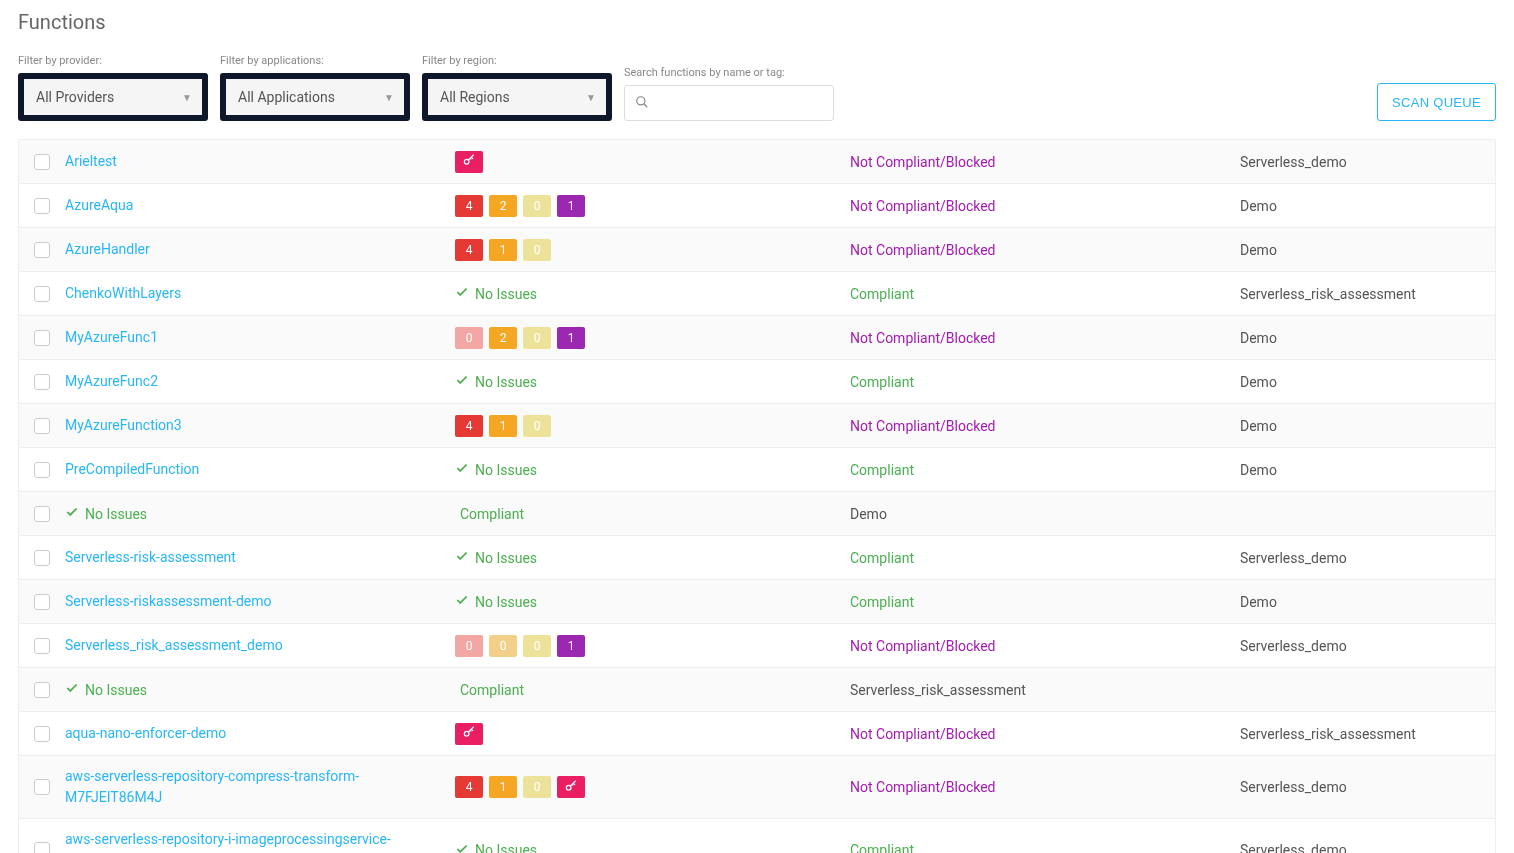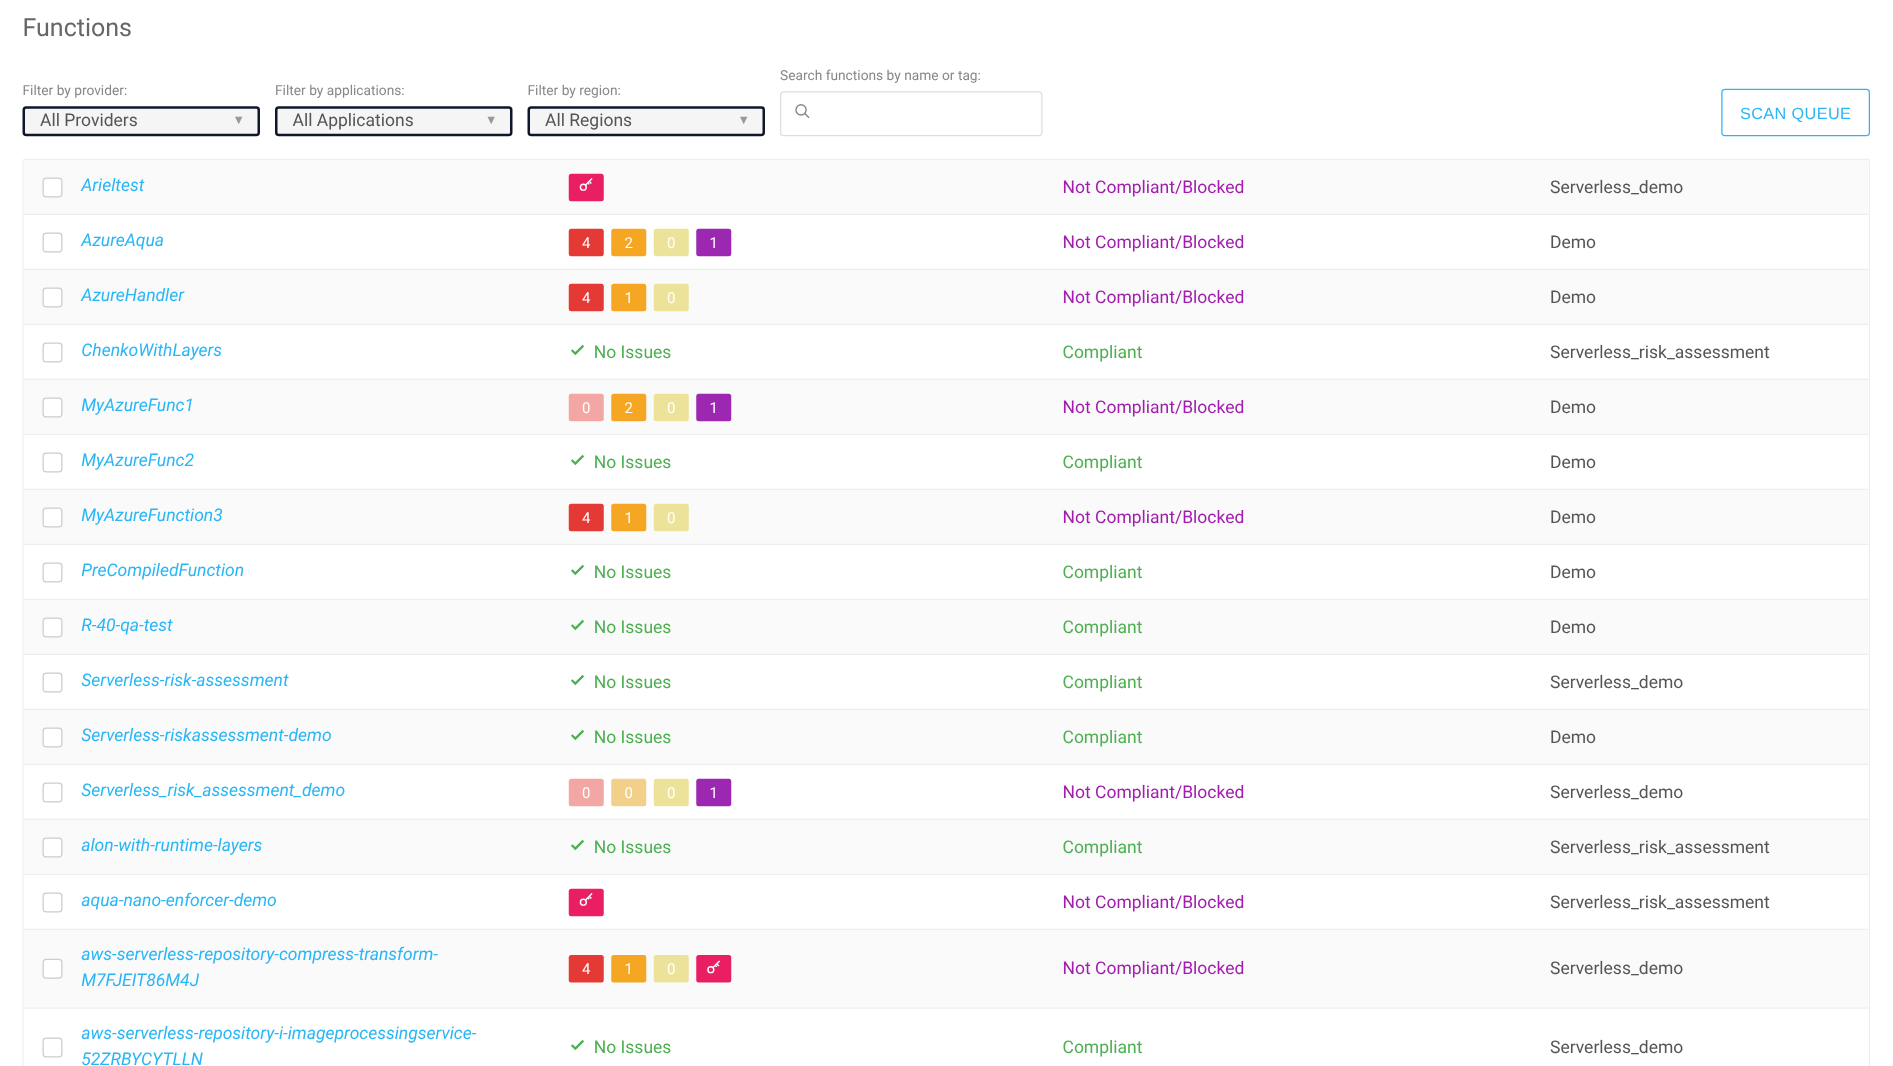--- a/index.html
+++ b/index.html
@@ -1,36 +1,36 @@
 <!DOCTYPE html>
 <html><head>
   <meta charset="utf-8">
   <style>
     * { box-sizing: border-box; margin: 0; padding: 0; }
     body { font-family: -apple-system, BlinkMacSystemFont, "Segoe UI", Roboto, Helvetica, Arial, sans-serif; font-size: 14px; color: #333; background: #fff; padding: 10px 18px; }
     .page-title { font-size: 20px; color: #666; font-weight: 400; margin-bottom: 20px; }
     .filters { display: flex; gap: 12px; align-items: flex-end; margin-bottom: 18px; }
     .filter-group { display: flex; flex-direction: column; }
     .filter-label { font-size: 11px; color: #888; margin-bottom: 6px; }
-    .select { position: relative; width: 190px; height: 24px; background: #f5f5f5; border: 2px solid #0f172a; border-radius: 3px; display: flex; align-items: center; padding: 0 30px 0 12px; color: #555; cursor: pointer; }
+    .select { position: relative; width: 190px; height: 48px; background: #f5f5f5; border: 6px solid #0f172a; border-radius: 3px; display: flex; align-items: center; padding: 0 30px 0 12px; color: #555; cursor: pointer; }
     .select-caret { position: absolute; right: 10px; top: 50%; transform: translateY(-50%); font-size: 10px; color: #999; }
     .search-wrap { position: relative; width: 210px; height: 36px; border: 1px solid #ddd; border-radius: 3px; display: flex; align-items: center; padding: 0 10px; }
     .search-icon { color: #888; margin-right: 6px; }
     .search-input { border: none; outline: none; flex: 1; font-size: 14px; background: transparent; }
     .spacer { flex: 1; }
     .scan-btn { height: 38px; border: 1px solid #29b6f6; color: #29b6f6; background: #fff; border-radius: 3px; padding: 0 14px; font-size: 13px; font-weight: 500; cursor: pointer; letter-spacing: 0.3px; }
     .table { border: 1px solid #eee; border-radius: 2px; }
     .row { display: flex; align-items: center; min-height: 44px; padding: 10px 0; border-bottom: 1px solid #eee; }
     .row:last-child { border-bottom: none; }
     .row:nth-child(odd) { background: #fafafa; }
     .row:nth-child(even) { background: #fff; }
     .cell-check { width: 46px; display: flex; justify-content: center; }
     .checkbox { width: 16px; height: 16px; border: 1px solid #ccc; border-radius: 3px; background: #fff; cursor: pointer; }
     .cell-name { width: 390px; padding-right: 16px; }
-    .fn-link { color: #29b6f6; text-decoration: none; word-break: break-word; line-height: 1.5; cursor: pointer; font-style: italic; }
+    .fn-link { color: #29b6f6; text-decoration: none; word-break: break-word; line-height: 1.5; cursor: pointer; }
     .cell-risk { width: 395px; display: flex; align-items: center; gap: 6px; }
     .badge { min-width: 28px; height: 22px; display: inline-flex; align-items: center; justify-content: center; color: #fff; font-size: 12px; border-radius: 2px; padding: 0 6px; }
     .b-crit { background: #e53935; }
     .b-crit-muted { background: #f2a7a5; }
     .b-high { background: #f5a623; }
     .b-high-muted { background: #f2d08a; }
     .b-med { background: #ede29a; }
     .b-low { background: #9c27b0; }
     .b-key { background: #e91e63; }
     .key-icon-svg { width: 14px; height: 14px; }
@@ -200,21 +200,20 @@
           <span>No Issues</span>
         </span>
       </div>
       <div class="cell-status st-c">Compliant</div>
       <div class="cell-app">Demo</div>
     </div>
     <div class="row">
       <div class="cell-check">
         <div class="checkbox"></div>
       </div>
-      <div class="cell-name"><a class="fn-link">R-40-qa-test</a></div>
       <div class="cell-risk">
         <span class="no-issues">
           <span><svg class="check-icon-svg" viewBox="0 0 24 24" fill="none" stroke="#4caf50" stroke-width="3">
               <polyline points="4 12 9 17 20 6"></polyline>
             </svg></span>
           <span>No Issues</span>
         </span>
       </div>
       <div class="cell-status st-c">Compliant</div>
       <div class="cell-app">Demo</div>
@@ -262,21 +261,20 @@
         <span class="badge b-med">0</span>
         <span class="badge b-low">1</span>
       </div>
       <div class="cell-status st-nc">Not Compliant/Blocked</div>
       <div class="cell-app">Serverless_demo</div>
     </div>
     <div class="row">
       <div class="cell-check">
         <div class="checkbox"></div>
       </div>
-      <div class="cell-name"><a class="fn-link">alon-with-runtime-layers</a></div>
       <div class="cell-risk">
         <span class="no-issues">
           <span><svg class="check-icon-svg" viewBox="0 0 24 24" fill="none" stroke="#4caf50" stroke-width="3">
               <polyline points="4 12 9 17 20 6"></polyline>
             </svg></span>
           <span>No Issues</span>
         </span>
       </div>
       <div class="cell-status st-c">Compliant</div>
       <div class="cell-app">Serverless_risk_assessment</div>

